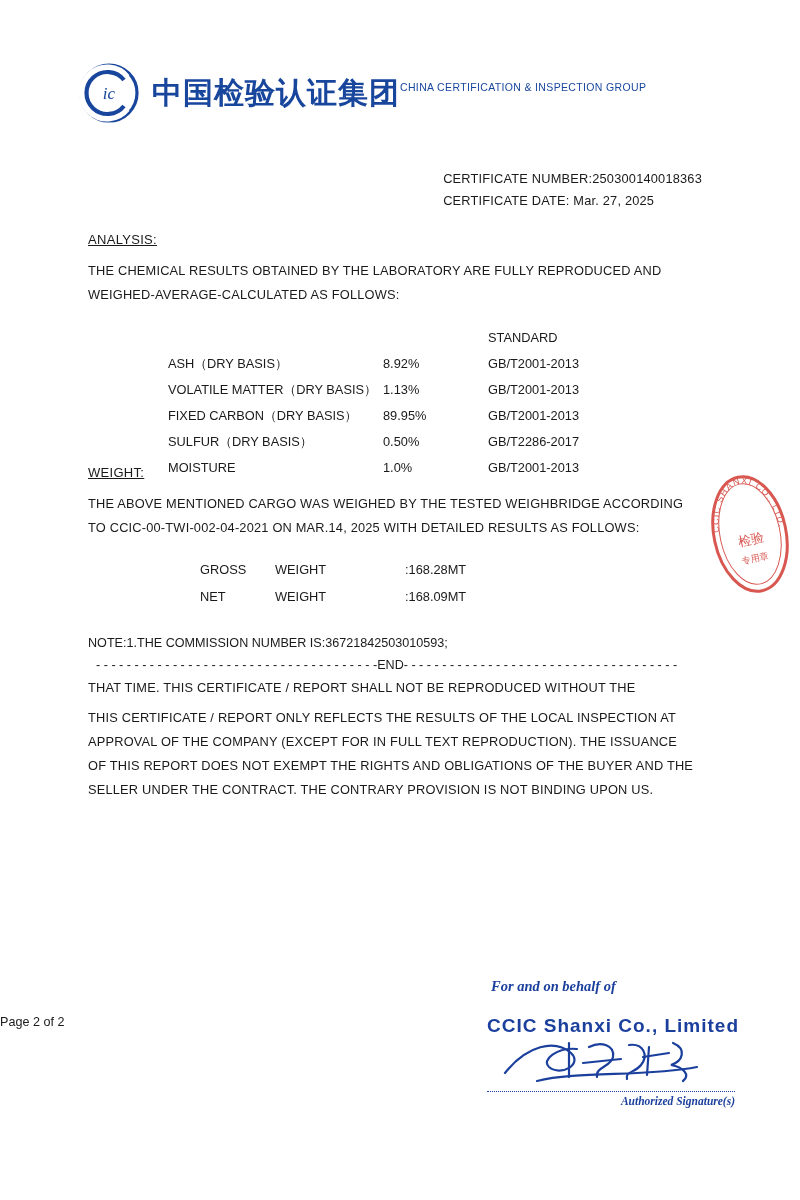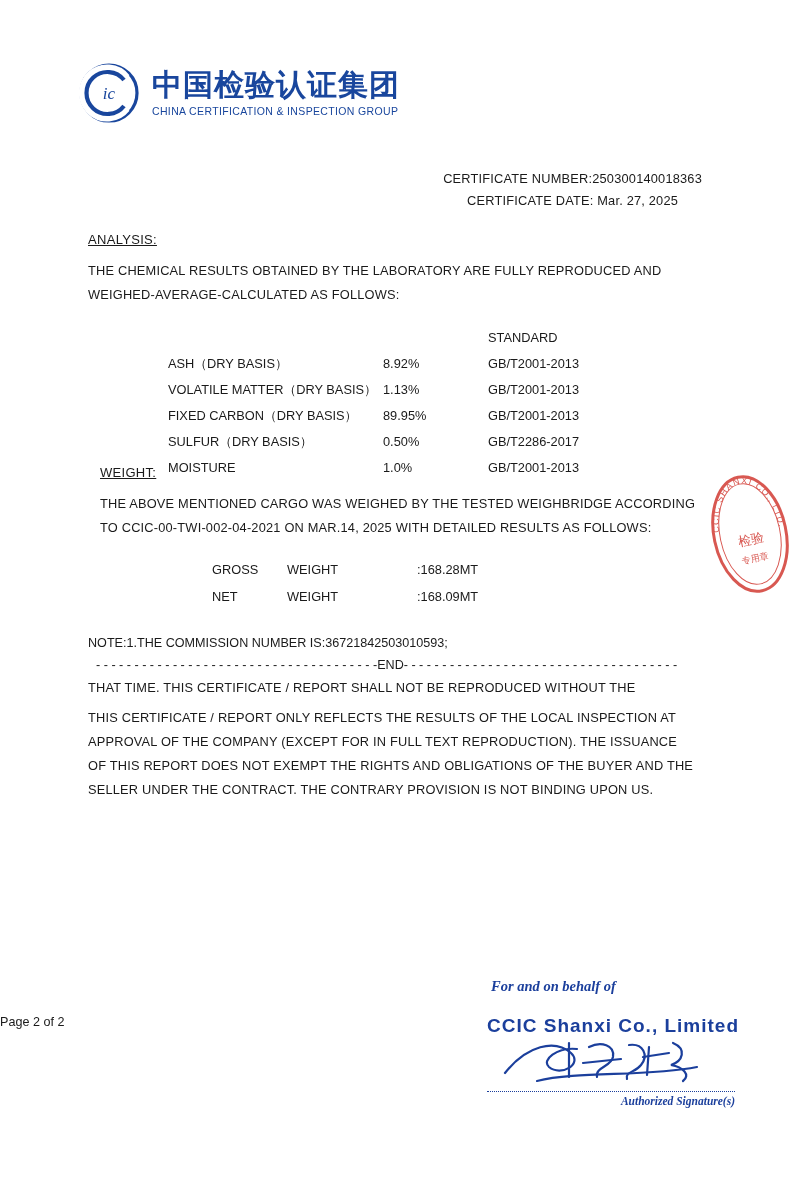--- a/index.html
+++ b/index.html
@@ -32,21 +32,21 @@
   .logo-mark {
     width: 62px;
     height: 62px;
     position: relative;
     flex: 0 0 auto;
     margin-right: 12px;
   }
   .logo-mark svg { display: block; }
   .logo-text {
     display: flex;
-    flex-direction: column;
+    flex-direction: row;
     justify-content: center;
   }
   .logo-cn {
     font-family: "DejaVu Sans", "Liberation Sans", sans-serif;
     font-size: 30px;
     font-weight: bold;
     letter-spacing: 1px;
     color: #19469d;
     line-height: 1.05;
   }
@@ -56,21 +56,21 @@
     letter-spacing: 0.35px;
     color: #19469d;
     margin-top: 4px;
   }
 
   
   .cert-meta {
     position: absolute;
     right: 98px;
     top: 168px;
-    text-align: center;
+    text-align: left;
     font-size: 12.8px;
     line-height: 22px;
     letter-spacing: 0.2px;
   }
 
   
   .section-title {
     font-size: 13px;
     text-decoration: underline;
     letter-spacing: 0.3px;
@@ -103,21 +103,21 @@
     vertical-align: top;
   }
   td.col-item { width: 215px; }
   td.col-value { width: 105px; }
   td.col-std { width: 200px; }
   .std-head { padding-bottom: 2px; }
 
   
   .weight-block {
     position: absolute;
-    left: 100px;
+    left: 88px;
     top: 465px;
     width: 630px;
   }
   table.weight {
     margin-top: 16px;
     margin-left: 112px;
     border-collapse: collapse;
     font-size: 12.8px;
   }
   table.weight td {

